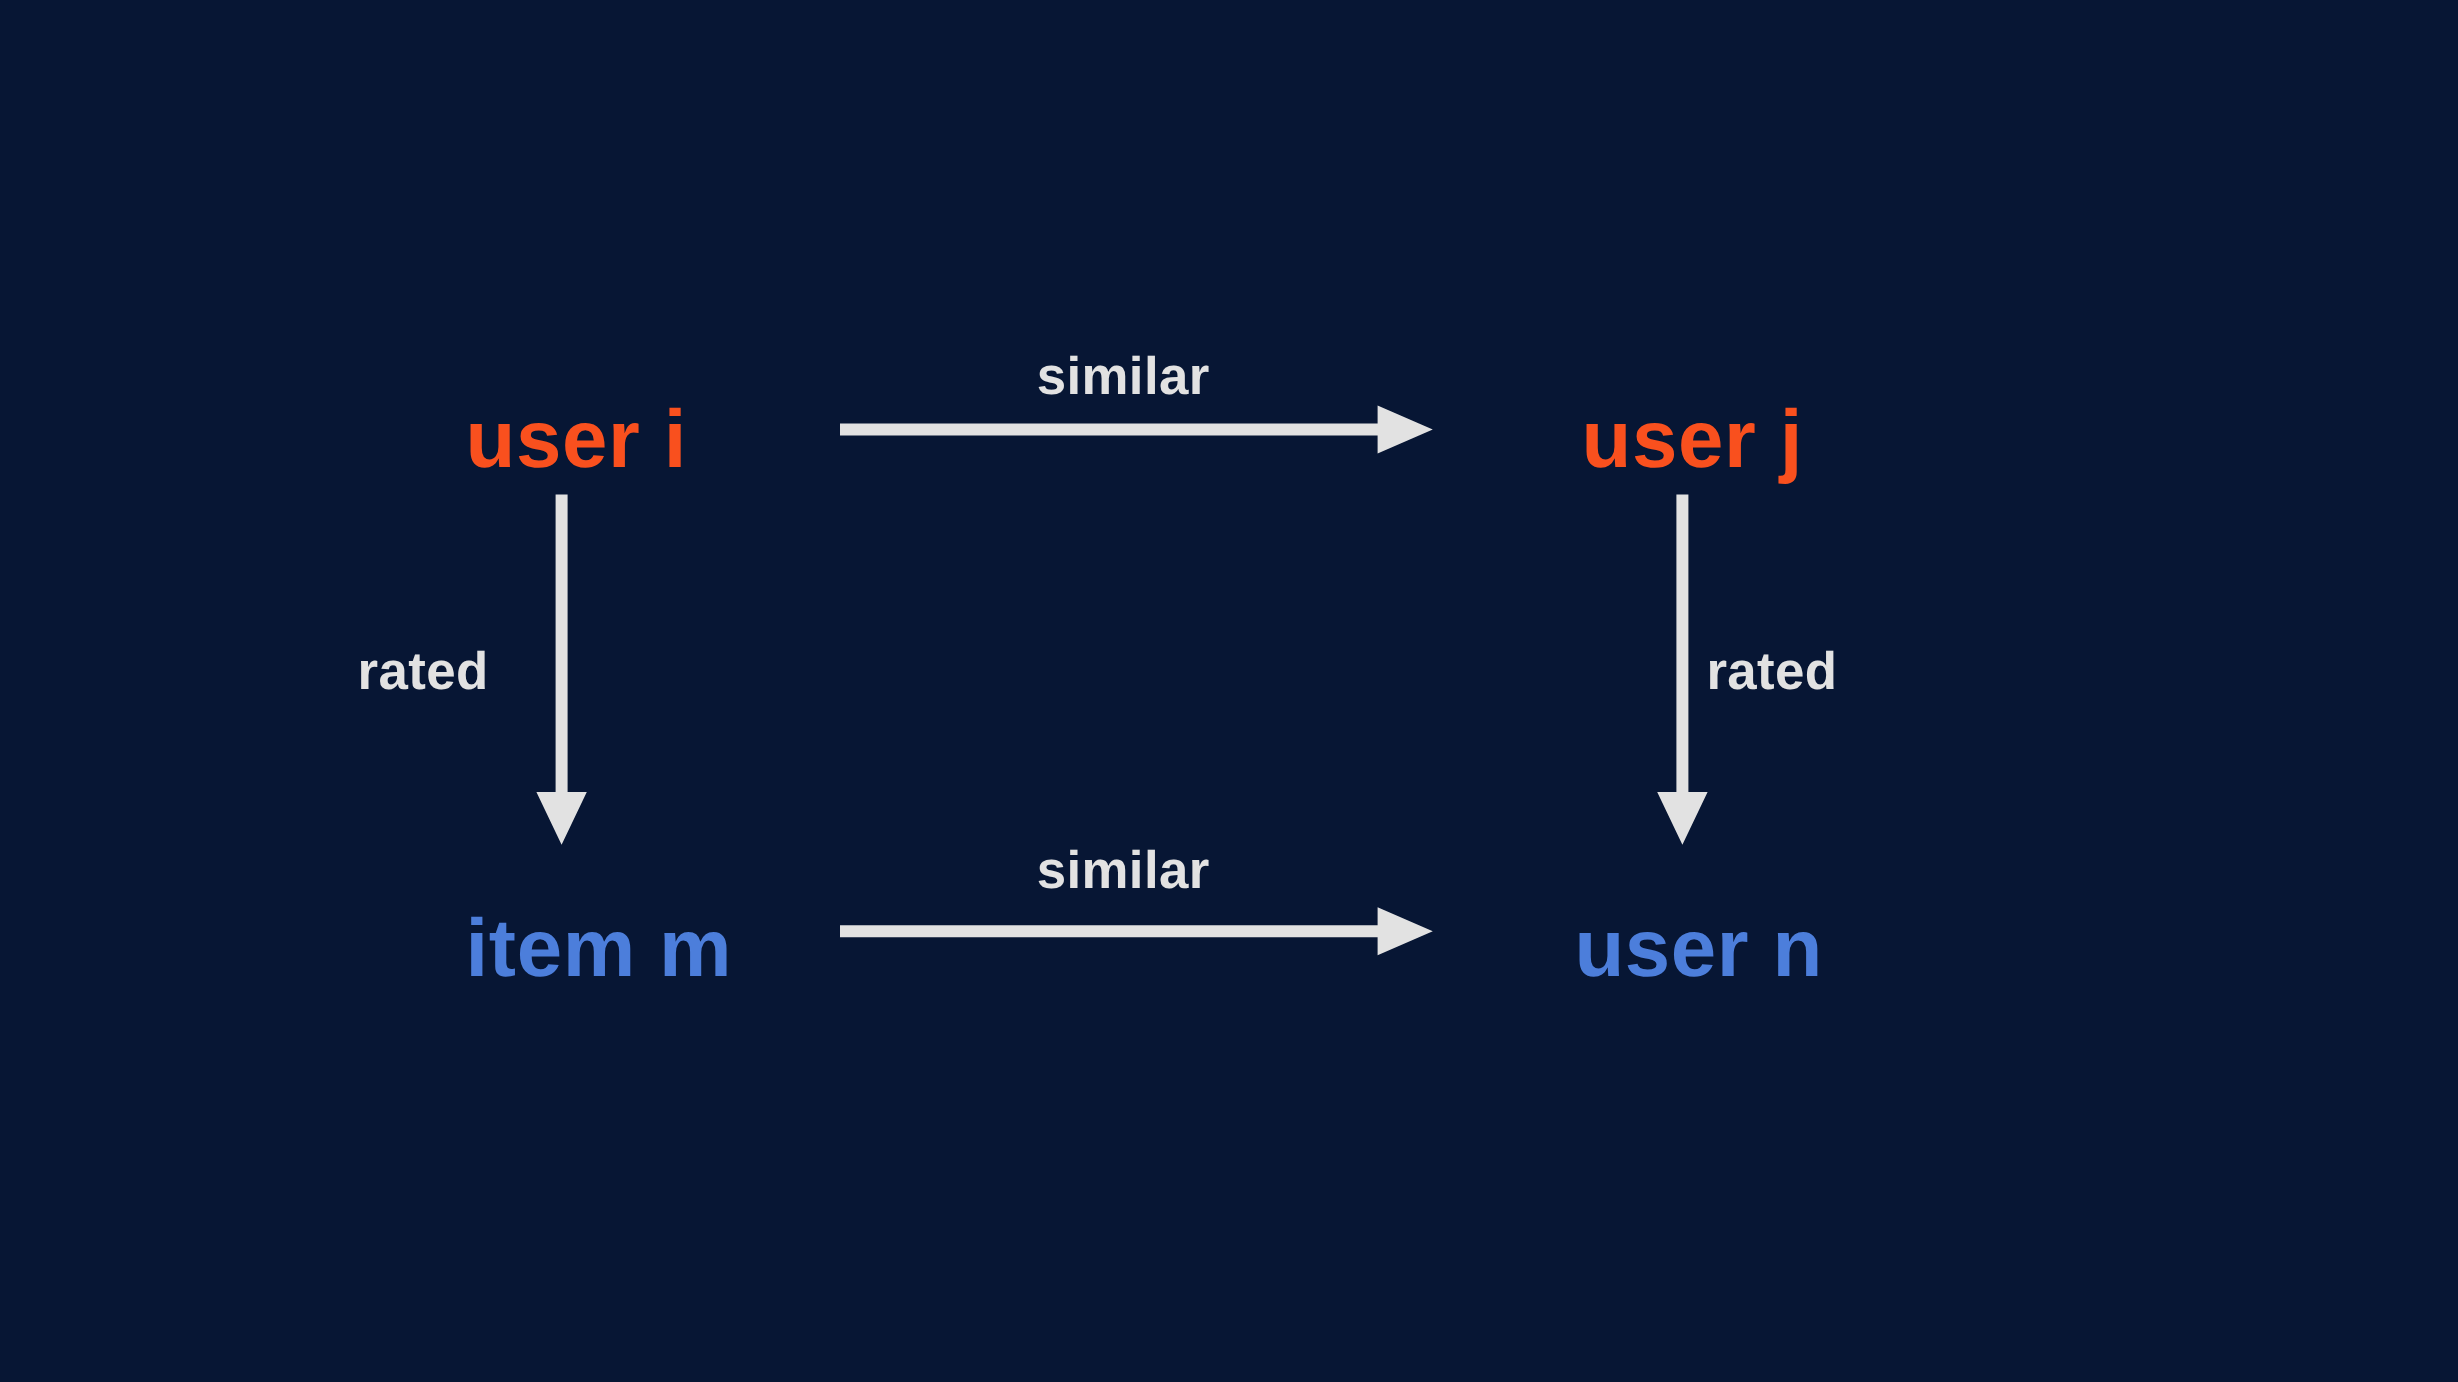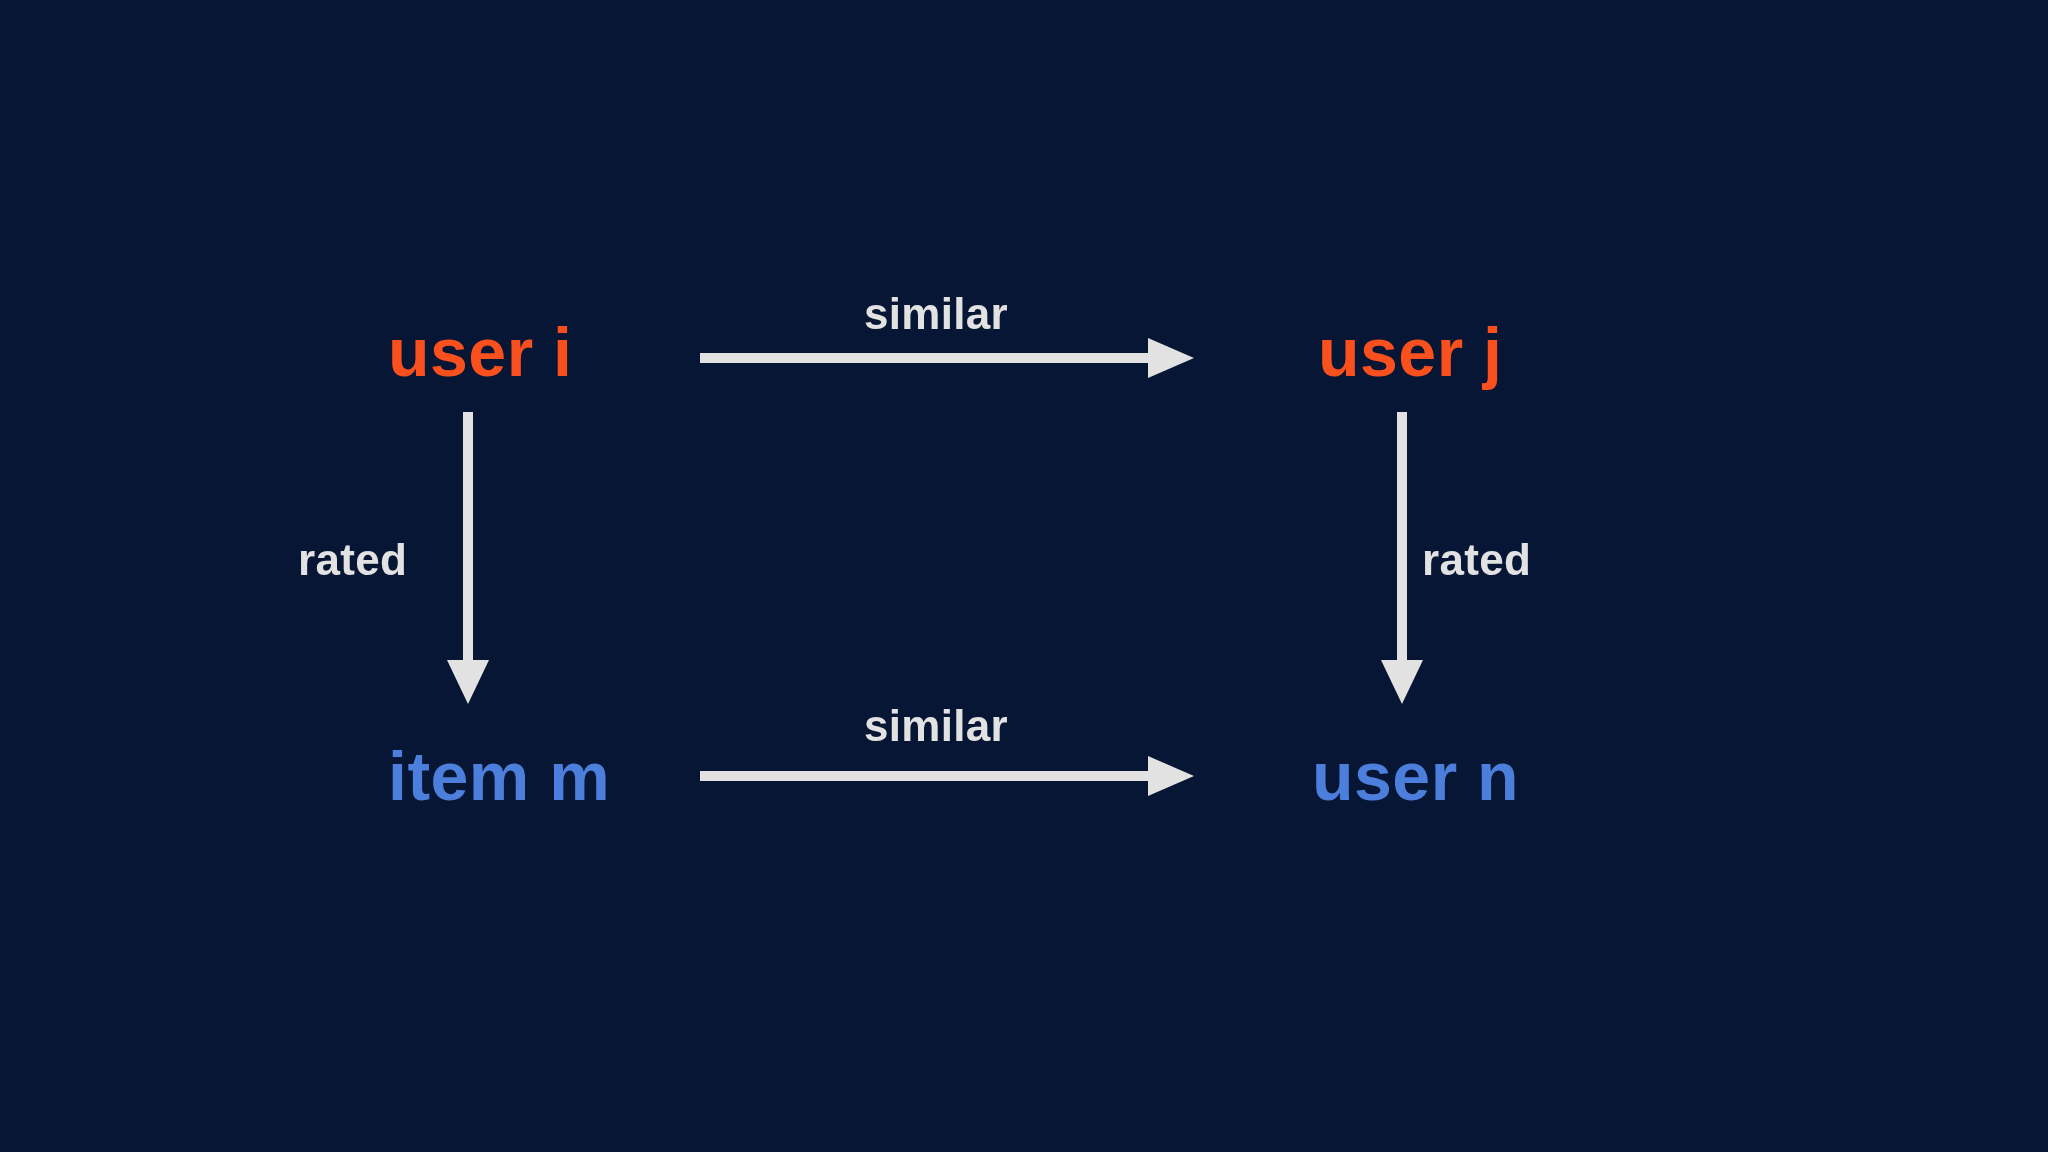--- a/index.html
+++ b/index.html
@@ -16,20 +16,21 @@
     font-family: "Liberation Sans", sans-serif;
   }
 
   
   .node {
     position: absolute;
     font-weight: bold;
     white-space: nowrap;
     line-height: 1;
     letter-spacing: 0.5px;
+    margin-top: 14px;
   }
   .node-user {
     color: #f9501e;
     font-size: 68px;
   }
   .node-item {
     color: #4c7edb;
     font-size: 68px;
   }
 

